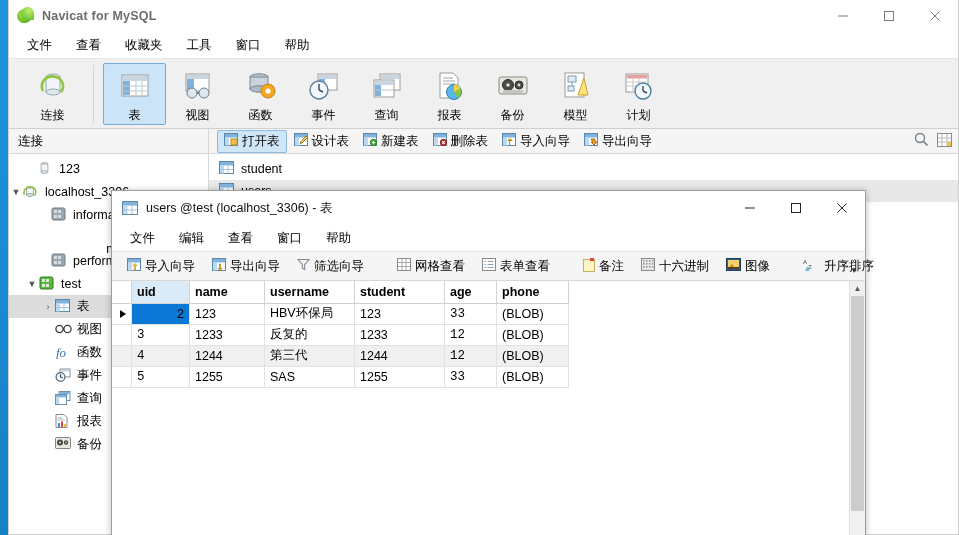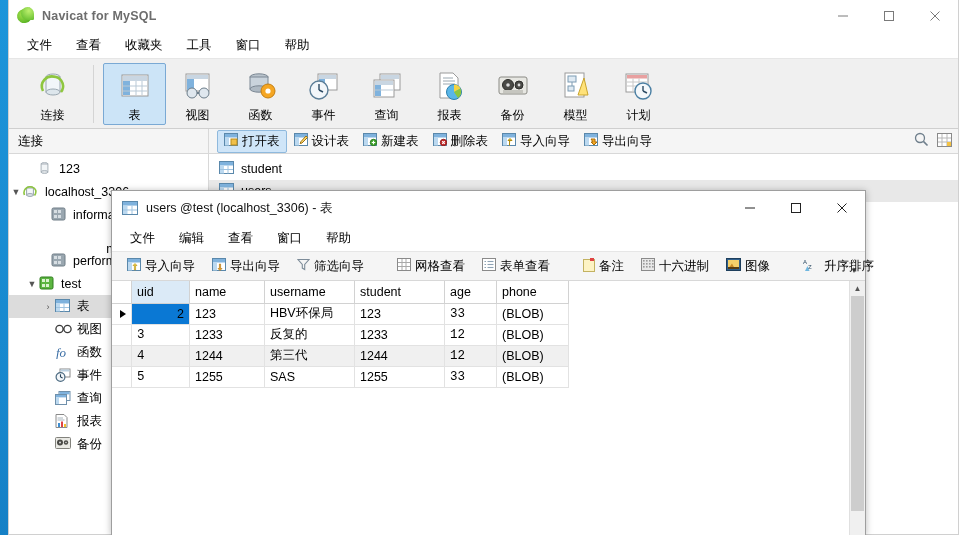--- a/index.html
+++ b/index.html
@@ -72,21 +72,21 @@
     padding-left:8px;position:relative;}
   .ctbtn{display:flex;align-items:center;gap:4px;padding:2px 6px;margin-right:3px;font-size:12.5px;
     border:1px solid transparent;border-radius:2px;cursor:default;white-space:nowrap;}
   .ctsep{width:1px;height:18px;background:#cfcfcf;margin:0 8px;}
   .chev{position:absolute;right:4px;top:0;width:14px;height:27px;display:flex;flex-direction:column;
     align-items:center;justify-content:center;font-size:9px;color:#333;line-height:9px;}
   
   .gridwrap{position:relative;height:254px;background:#fff;overflow:hidden;}
   table.grid{border-collapse:collapse;table-layout:fixed;font-size:12.5px;}
   table.grid th{background:#fff;border:1px solid #d2d2d2;border-top:none;border-left:none;
-    height:22px;font-weight:normal;text-align:left;padding:0 5px;box-sizing:border-box;color:#000;}
+    height:22px;font-weight:bold;text-align:left;padding:0 5px;box-sizing:border-box;color:#000;}
   table.grid th.key{background:#dbeaf7;}
   table.grid td{border:1px solid #e2e2e2;border-top:none;border-left:none;height:21px;
     padding:0 5px;box-sizing:border-box;white-space:nowrap;overflow:hidden;color:#000;}
   table.grid tr.alt td{background:#f0f0f0;}
   td.num{text-align:left;font-family:Liberation Mono, monospace;}
   td.cur{background:#0a78d4 !important;color:#fff;text-align:right;}
   th.gut,td.gut{width:16px;padding:0;border-right:1px solid #d2d2d2;background:#fff;}
   td.gut.on{background:#fff;}
   .caret{width:0;height:0;border-left:6px solid #000;border-top:4px solid transparent;
     border-bottom:4px solid transparent;margin-left:3px;}

